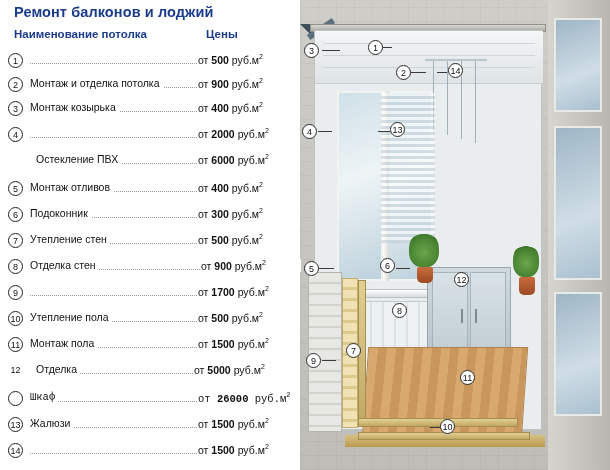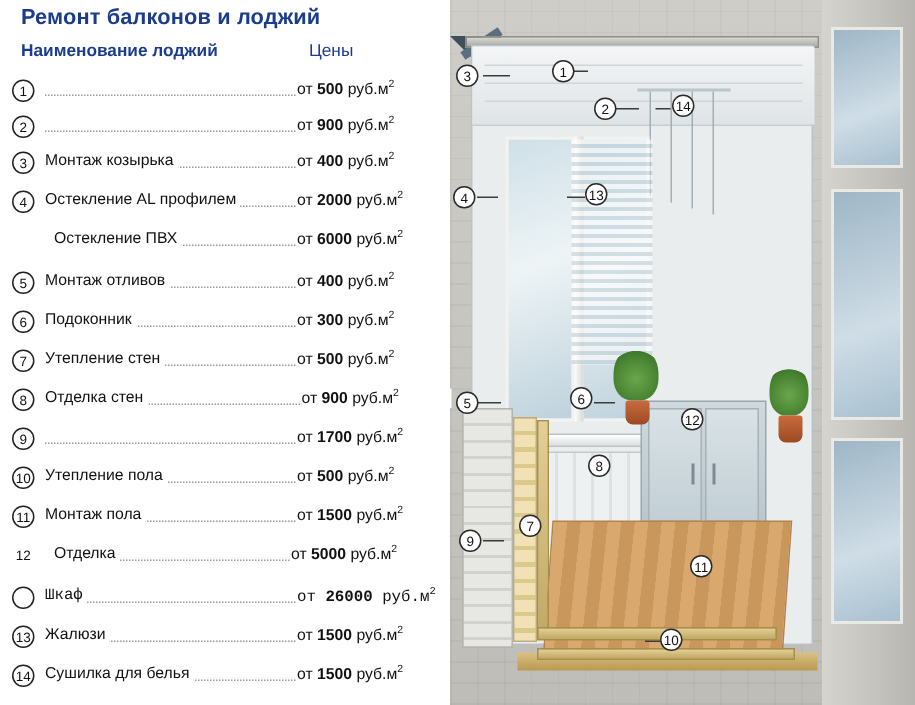--- a/index.html
+++ b/index.html
@@ -18,21 +18,21 @@
     position:absolute;left:14px;top:4px;width:280px;
     font-size:14.5px;font-weight:bold;color:#1b3c8c;
     letter-spacing:0.1px;
   }
   .col-head-name{
     position:absolute;left:14px;top:28px;
     font-size:11.5px;font-weight:bold;color:#1b3c8c;
   }
   .col-head-price{
     position:absolute;left:206px;top:28px;
-    font-size:11.5px;font-weight:normal;color:#1b3c8c;
+    font-size:11.5px;font-weight:bold;color:#1b3c8c;
   }
 
   .row{position:absolute;left:8px;width:290px;height:22px;}
   .num-circle{
     position:absolute;left:0;top:3px;width:15px;height:15px;
     border:1px solid #222;border-radius:50%;
     font-size:9px;line-height:15px;text-align:center;color:#111;
     background:#fff;box-sizing:border-box;
   }
   .row-label{
@@ -139,36 +139,37 @@
   .lead{position:absolute;background:#3b3b3b;height:1px;z-index:19;}
 </style>
 </head>
 <body>
 
 <div id="root">
 
   <div class="left-panel">
 
     <div class="main-title">Ремонт балконов и лоджий</div>
-    <div class="col-head-name">Наименование лоджий</div>
+    <div class="col-head-name">Наименование потолка</div>
     <div class="col-head-price">Цены</div>
 
     <div class="row" style="top:50px;">
       <div class="num-circle">1</div>
       <div class="dots"></div>
       <div class="row-price">
         <span>от</span>
         <span class="amt">500</span>
         <span>руб.м</span><span class="sup">2</span>
       </div>
     </div>
 
     <div class="row" style="top:74px;">
       <div class="num-circle">2</div>
       <div class="dots"></div>
+      <div class="row-label">Монтаж и отделка потолка</div>
       <div class="row-price">
         <span>от</span>
         <span class="amt">900</span>
         <span>руб.м</span><span class="sup">2</span>
       </div>
     </div>
 
     <div class="row" style="top:98px;">
       <div class="num-circle">3</div>
       <div class="dots"></div>
@@ -176,21 +177,20 @@
       <div class="row-price">
         <span>от</span>
         <span class="amt">400</span>
         <span>руб.м</span><span class="sup">2</span>
       </div>
     </div>
 
     <div class="row" style="top:124px;">
       <div class="num-circle">4</div>
       <div class="dots"></div>
-      <div class="row-label">Остекление AL профилем</div>
       <div class="row-price">
         <span>от</span>
         <span class="amt">2000</span>
         <span>руб.м</span><span class="sup">2</span>
       </div>
     </div>
 
     <div class="row" style="top:150px;">
       <div class="num-circle" style="border:none;"></div>
       <div class="dots" style="left:28px;"></div>
@@ -307,21 +307,20 @@
       <div class="row-price">
         <span>от</span>
         <span class="amt">1500</span>
         <span>руб.м</span><span class="sup">2</span>
       </div>
     </div>
 
     <div class="row" style="top:440px;">
       <div class="num-circle">14</div>
       <div class="dots"></div>
-      <div class="row-label">Сушилка для белья</div>
       <div class="row-price">
         <span>от</span>
         <span class="amt">1500</span>
         <span>руб.м</span><span class="sup">2</span>
       </div>
     </div>
 
   </div>
 
   <div class="photo">

